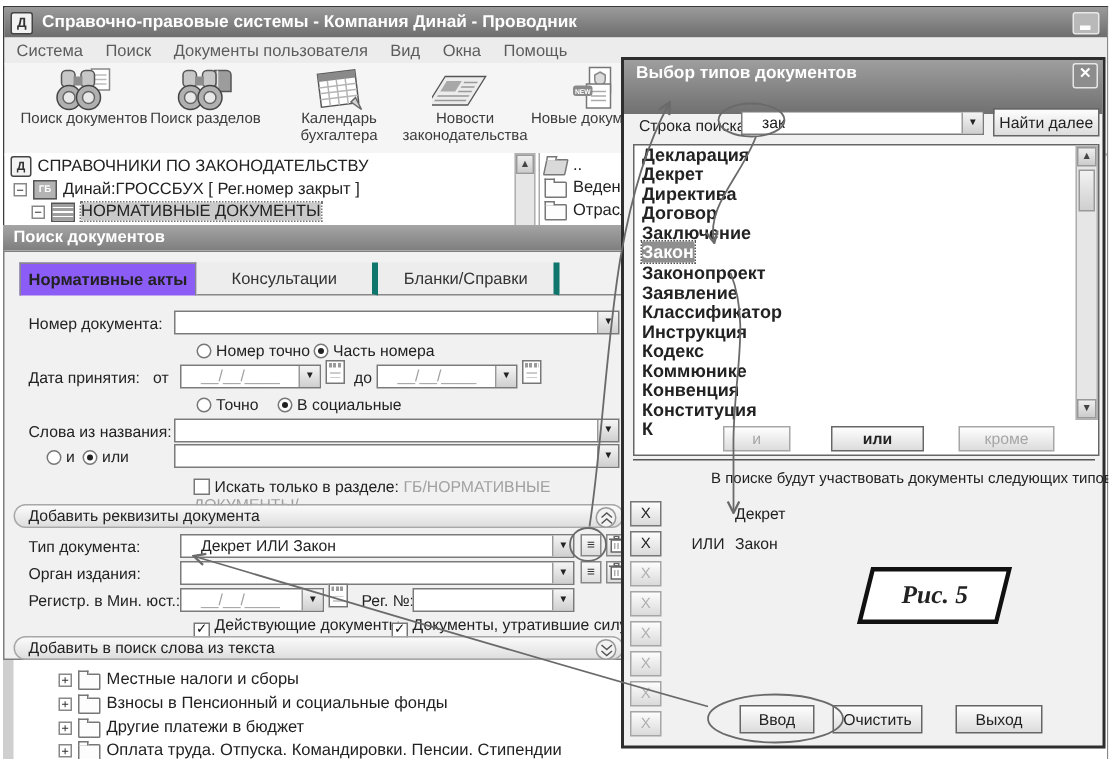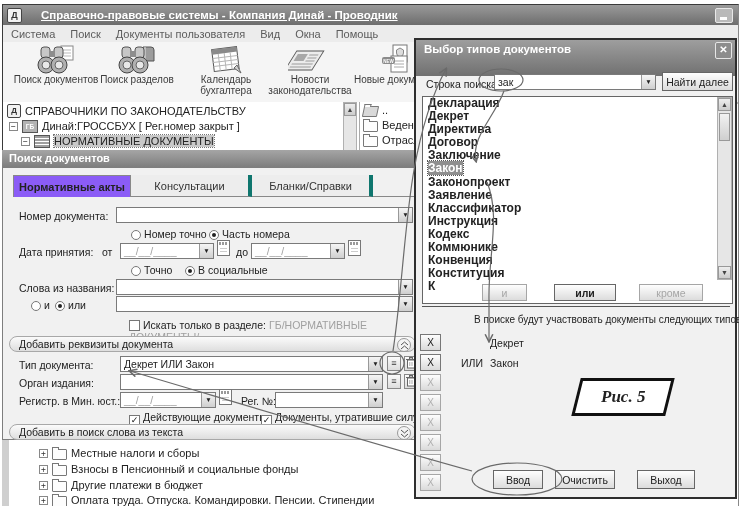--- a/index.html
+++ b/index.html
@@ -2,21 +2,21 @@
 <html><head>
 <meta charset="utf-8">
 <style>
   html,body{margin:0;padding:0;background:#fff;}
   #page{position:relative;width:739px;height:506px;background:#fff;overflow:hidden;
         font-family:"Liberation Sans",sans-serif;font-size:11px;color:#222;}
   .abs{position:absolute;}
   
   .main-window{position:absolute;left:2px;top:4px;width:735px;height:502px;background:#fff;border:1px solid #3a3a3a;border-right-color:#888;}
   .titlebar{position:absolute;left:0;top:0;right:0;height:20px;background:linear-gradient(180deg,#9a9a9a,#6d6d6d);display:flex;align-items:center;padding:0 4px;box-sizing:border-box;}
-  .titlebar .title{color:#fff;font-weight:bold;font-size:11.5px;margin-left:19px;white-space:nowrap;text-decoration:underline;}
+  .titlebar .title{color:#fff;font-weight:bold;font-size:11.5px;margin-left:6px;white-space:nowrap;}
   .app-ico{width:13px;height:13px;background:#f2f2f2;border:1px solid #444;color:#333;font-weight:bold;font-size:9px;line-height:13px;text-align:center;border-radius:2px;}
   .win-btn{position:absolute;right:5px;top:3px;width:16px;height:13px;background:#b9b9b9;border:1px solid #e8e8e8;border-radius:2px;}
   .win-btn i{position:absolute;left:4px;bottom:2px;width:7px;height:3px;background:#fdfdfd;}
   .menubar{position:absolute;left:0;top:20px;right:0;height:17px;background:#ececec;border-bottom:1px solid #c9c9c9;display:flex;align-items:center;gap:15px;padding-left:8px;color:#5c5c5c;font-size:11px;}
   .toolbar{position:absolute;left:0;top:37px;right:0;height:60px;background:#f5f5f5;border-bottom:2px solid #b9b9b9;}
   .tbtn{position:absolute;top:2px;width:86px;height:56px;text-align:center;color:#3c3c3c;font-size:10px;line-height:11px;}
   .tbtn .ico{height:30px;display:flex;align-items:flex-end;justify-content:center;}
   
   .explorer{position:absolute;left:0;top:97px;width:422px;height:49px;background:#fff;font-size:11px;}
   .trow{position:absolute;height:14px;display:flex;align-items:center;gap:4px;white-space:nowrap;}
@@ -30,21 +30,21 @@
   .folder::before{content:"";position:absolute;top:-3px;left:-1px;width:5px;height:2px;border:1px solid #777;border-bottom:none;background:#fdfdfd;}
   .folder.open{background:#d9d9d9;transform:skewX(-12deg);}
   
   .search-panel{position:absolute;left:2px;top:150px;width:420px;height:290px;z-index:2;}
   .panel-title{position:absolute;left:0;top:0;right:0;height:17px;background:linear-gradient(180deg,#a5a5a5,#7e7e7e);color:#fff;font-weight:bold;font-size:11px;line-height:17px;padding-left:7px;}
   .panel-body{position:absolute;left:0;top:17px;right:0;bottom:0;background:#f1f1f1;border:1px solid #7e7e7e;box-sizing:border-box;}
   .tab{position:absolute;top:7px;height:22px;line-height:22px;text-align:center;font-size:11px;box-sizing:border-box;}
   .tab.active{background:#8b5cf6;border:1px solid #888;border-bottom:none;font-weight:bold;}
   .tab.inactive{background:#ededed;border-bottom:1px solid #888;border-right:4px solid #0f766e;color:#333;}
   .flabel{position:absolute;font-size:10.5px;color:#222;white-space:nowrap;}
-  .combo{position:absolute;height:16px;background:#fff;border:1px solid #7a7a7a;box-sizing:border-box;font-size:10.5px;line-height:14px;padding-left:3px;white-space:nowrap;overflow:hidden;}
+  .combo{position:absolute;height:16px;background:#fff;border:1px solid #7a7a7a;box-sizing:border-box;font-size:10.5px;line-height:14px;padding-left:13px;white-space:nowrap;overflow:hidden;}
   .combo .arr{position:absolute;right:0;top:0;bottom:0;width:13px;background:linear-gradient(#f5f5f5,#cfcfcf);border-left:1px solid #999;font-size:6.5px;color:#222;text-align:center;line-height:14px;}
   .radio{width:10px;height:10px;box-sizing:border-box;border:1px solid #777;border-radius:50%;background:#fff;display:inline-block;position:relative;vertical-align:-2px;}
   .radio.sel::after{content:"";position:absolute;left:2px;top:2px;width:4px;height:4px;background:#222;border-radius:50%;}
   .cbx{width:11px;height:11px;box-sizing:border-box;border:1px solid #777;background:#fff;display:inline-block;font-family:"DejaVu Sans",sans-serif;font-size:9px;line-height:9px;text-align:center;color:#111;vertical-align:-2px;}
   .rlab{font-size:10.5px;}
   .cal-ico{position:absolute;width:13px;height:16px;background:#fff;border:1px solid #777;box-sizing:border-box;}
   .cal-ico::before{content:"";position:absolute;left:1px;right:1px;top:1px;height:3px;background:repeating-linear-gradient(90deg,#9a9a9a 0 2px,#fff 2px 3px);}
   .cal-ico::after{content:"";position:absolute;left:2px;right:2px;top:7px;height:5px;background:repeating-linear-gradient(180deg,#ccc 0 1px,#fff 1px 3px);}
   .sq-btn{position:absolute;width:14px;height:15px;background:linear-gradient(#fbfbfb,#ddd);border:1px solid #888;box-sizing:border-box;text-align:center;font-size:9px;line-height:13px;color:#333;}
   .grp{position:absolute;left:6px;width:407px;height:16px;background:linear-gradient(#fbfbfb,#dedede);border:1px solid #a8a8a8;border-radius:8px;box-sizing:border-box;font-size:10.5px;line-height:14px;padding-left:9px;}

